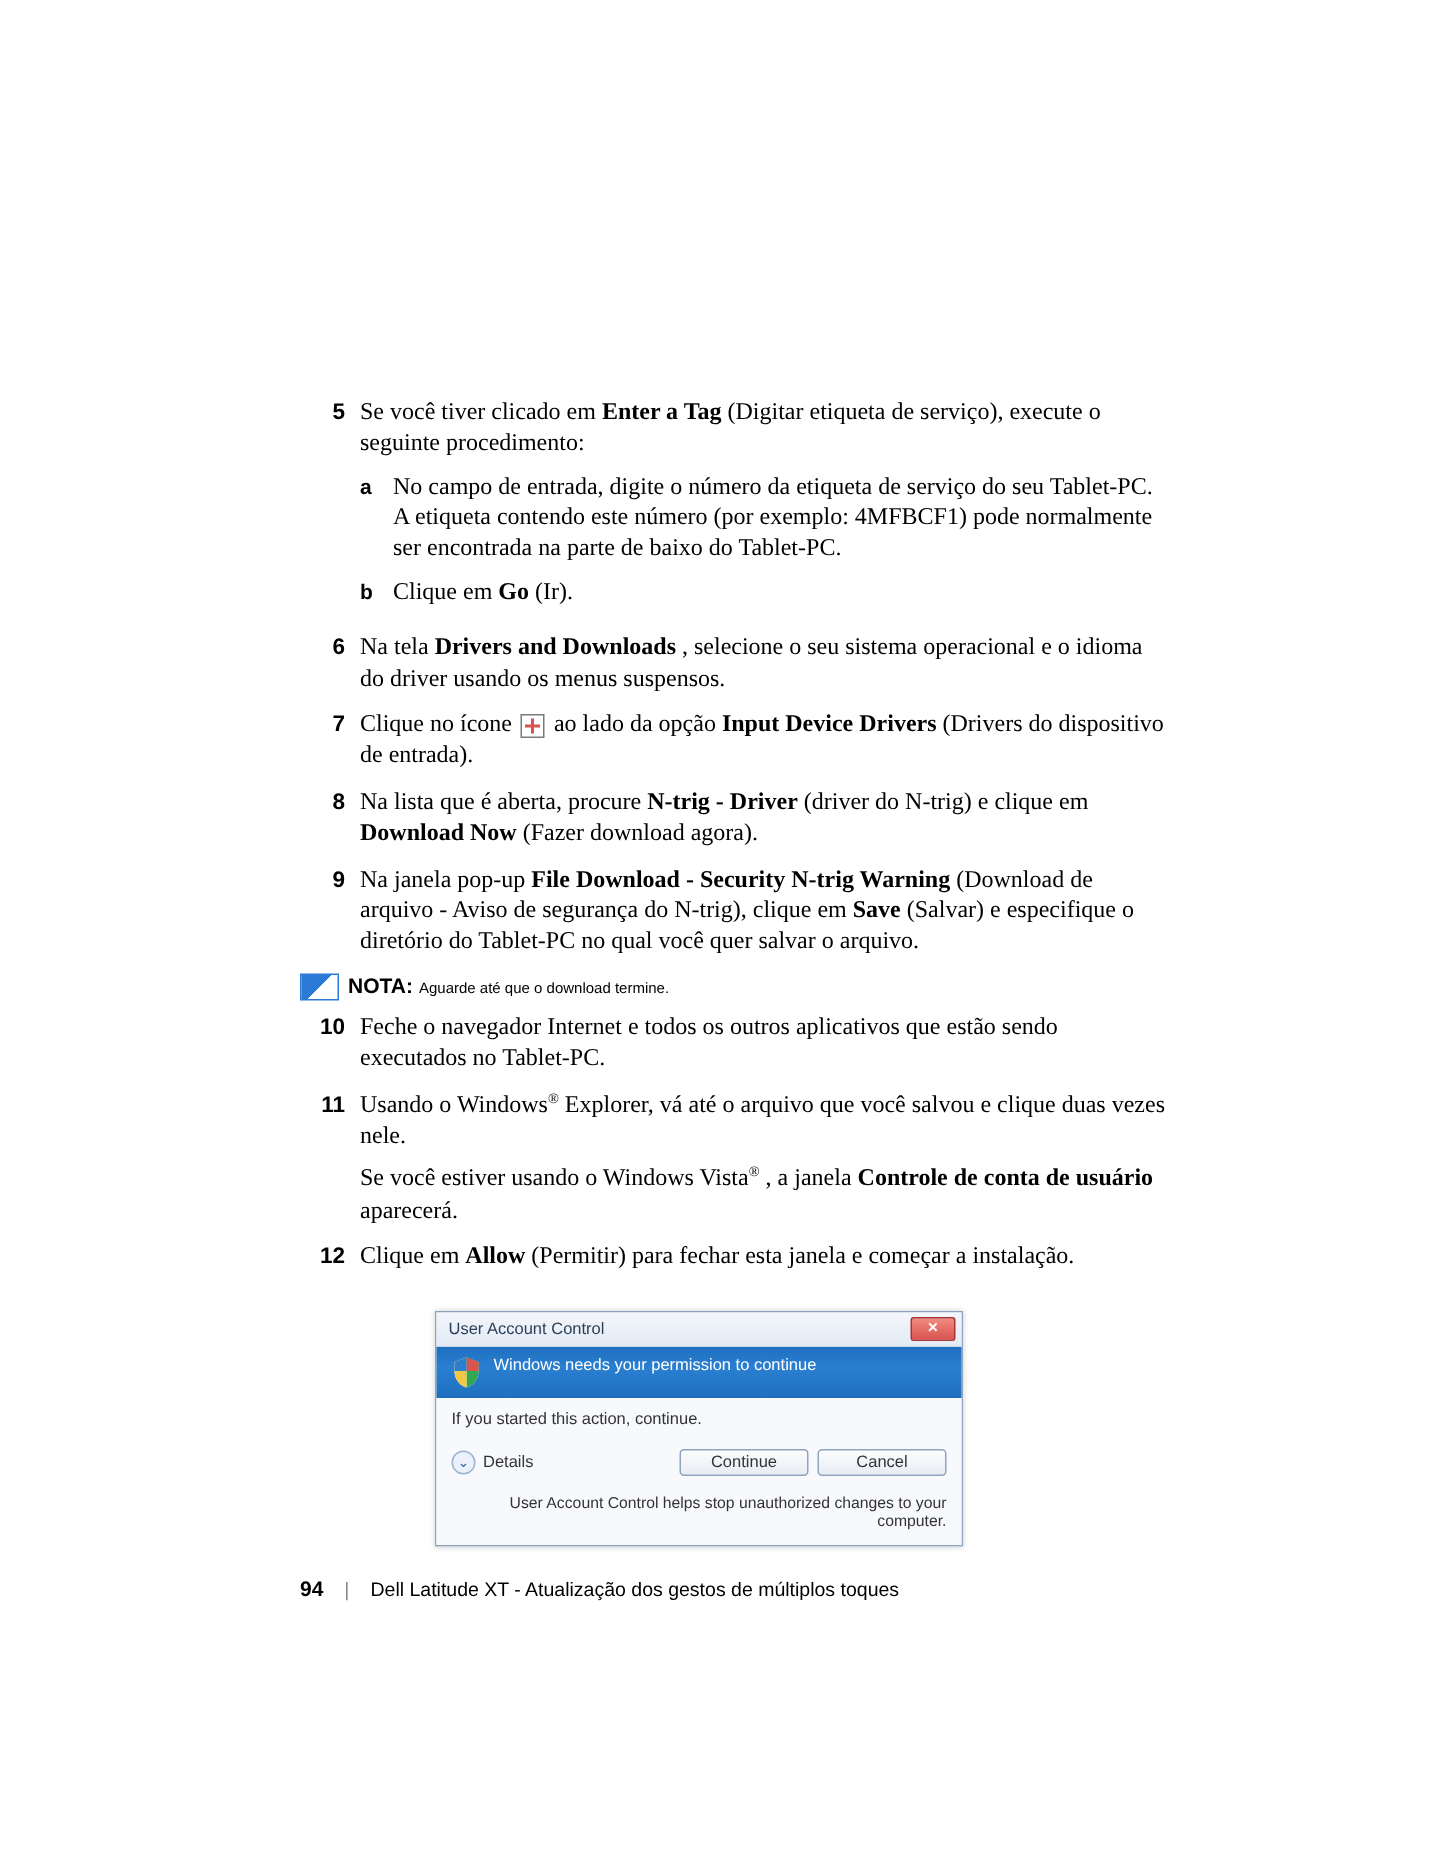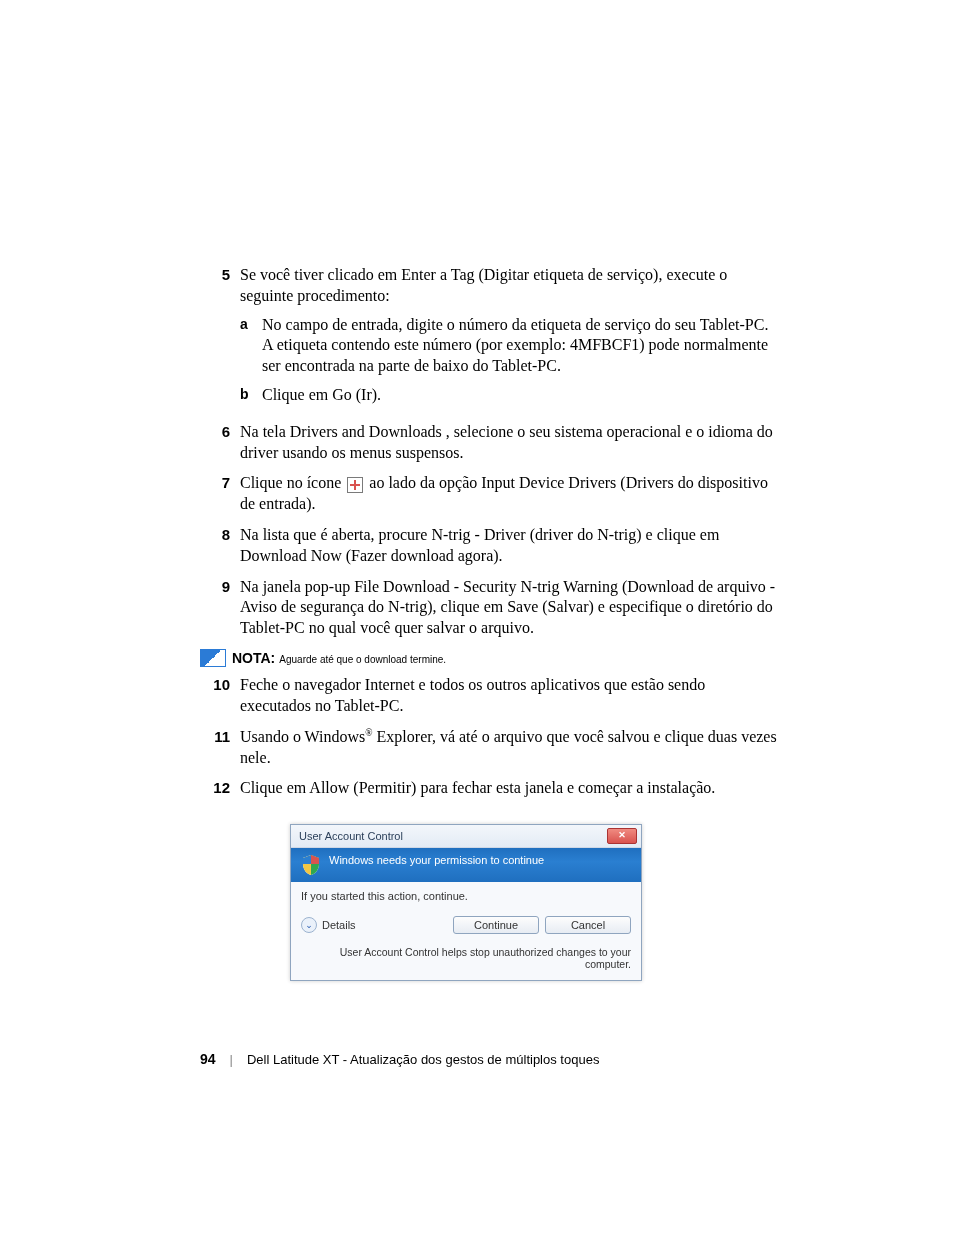--- a/index.html
+++ b/index.html
@@ -41,21 +41,21 @@
     margin-bottom: 6px;
   }
   .sub-letter {
     font-family: Arial, Helvetica, sans-serif;
     font-weight: bold;
     width: 22px;
     flex: 0 0 22px;
     font-size: 14px;
   }
   .sub-body { flex: 1; }
-  .bold { font-weight: normal; }
+  .bold { font-weight: bold; }
   .note-row {
     display: flex;
     align-items: flex-start;
     margin: 8px 0 8px 0;
   }
   .note-icon {
     width: 24px; height: 16px;
     background: linear-gradient(135deg,#2b7bd6 0,#2b7bd6 50%,#fff 50%,#fff 100%);
     border: 1px solid #2b7bd6;
     margin-right: 6px;
@@ -261,20 +261,26 @@
     <div class="step-body">Feche o navegador Internet e todos os outros aplicativos que estão sendo executados no Tablet-PC.</div>
   </div>
 
   <div class="step">
     <div class="step-num">11</div>
     <div class="step-body">
       <div>
         <span>Usando o Windows</span><sup>®</sup>
         <span> Explorer, vá até o arquivo que você salvou e clique duas vezes nele.</span>
       </div>
+      <div class="para2">
+        <span>Se você estiver usando o Windows Vista</span><sup>®</sup>
+        <span>, a janela </span>
+        <span class="bold">Controle de conta de usuário</span>
+        <span> aparecerá.</span>
+      </div>
     </div>
   </div>
 
   <div class="step">
     <div class="step-num">12</div>
     <div class="step-body">
       <span>Clique em </span>
       <span class="bold">Allow</span>
       <span> (Permitir) para fechar esta janela e começar a instalação.</span>
     </div>

